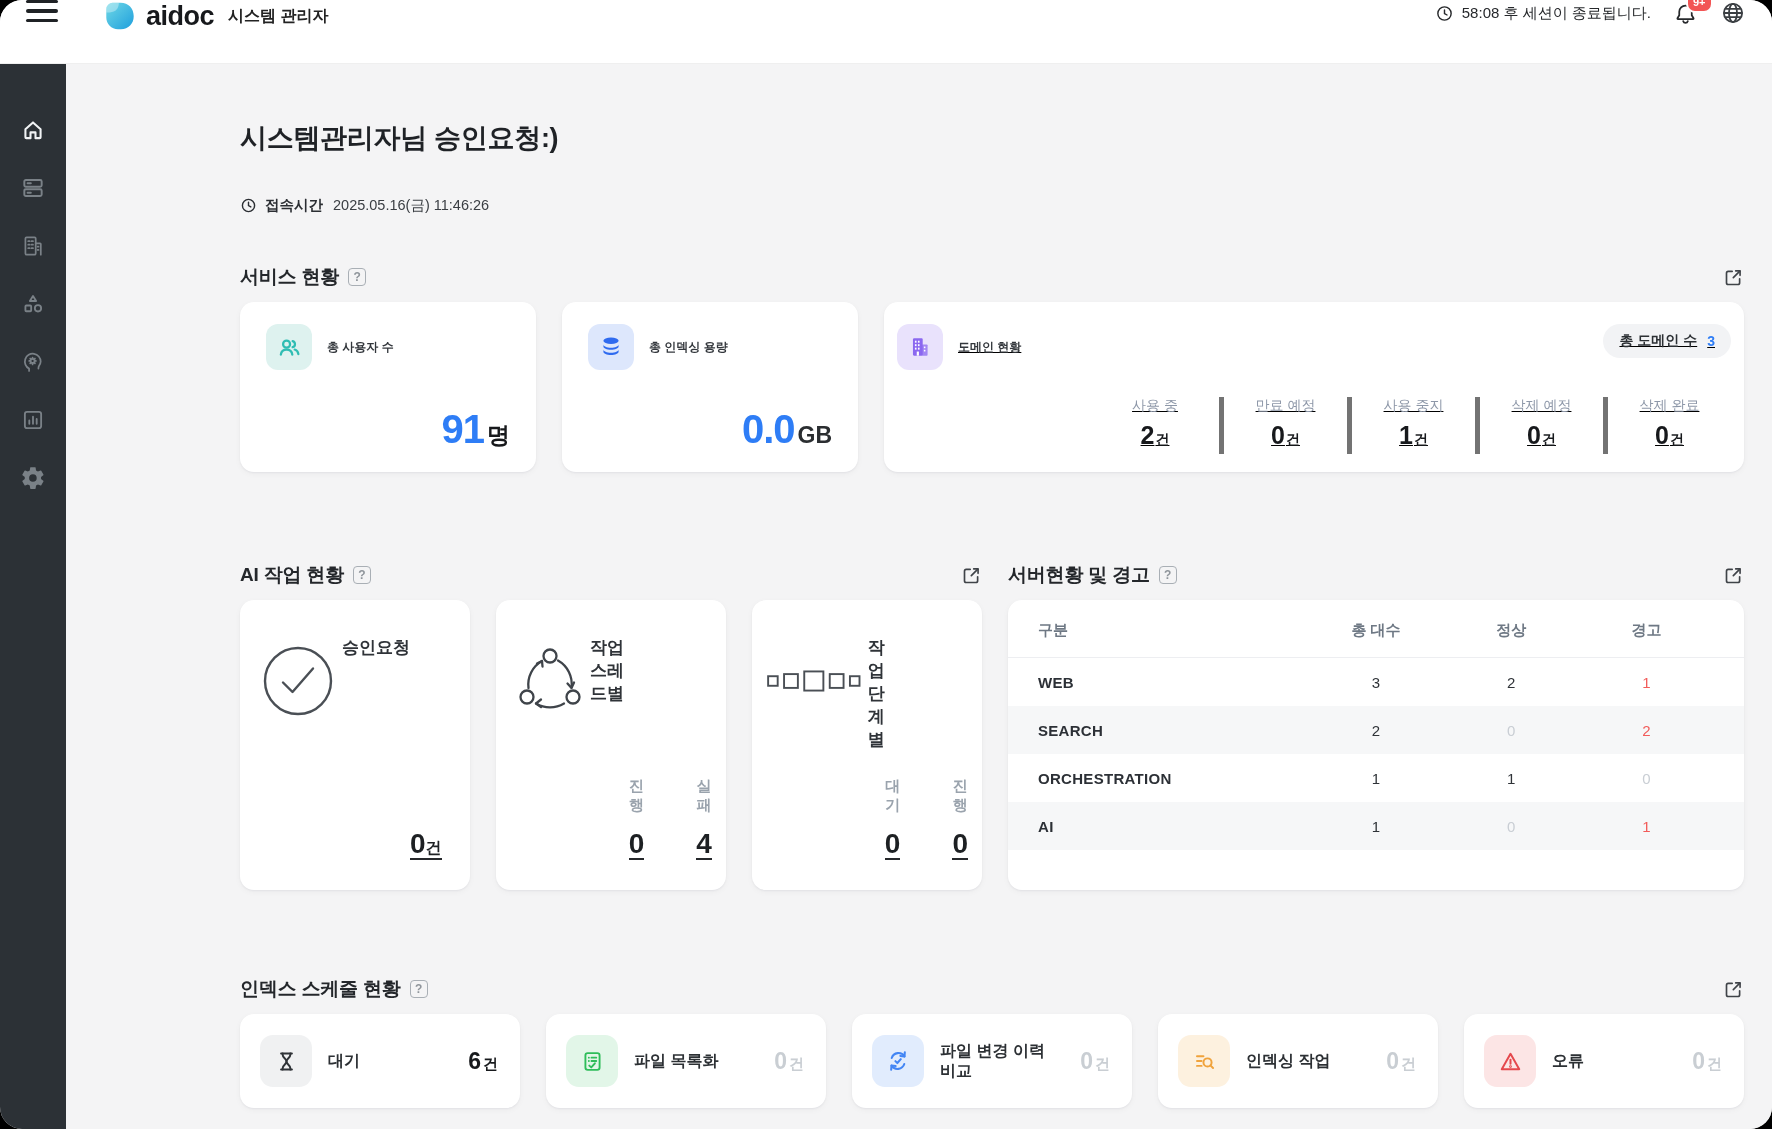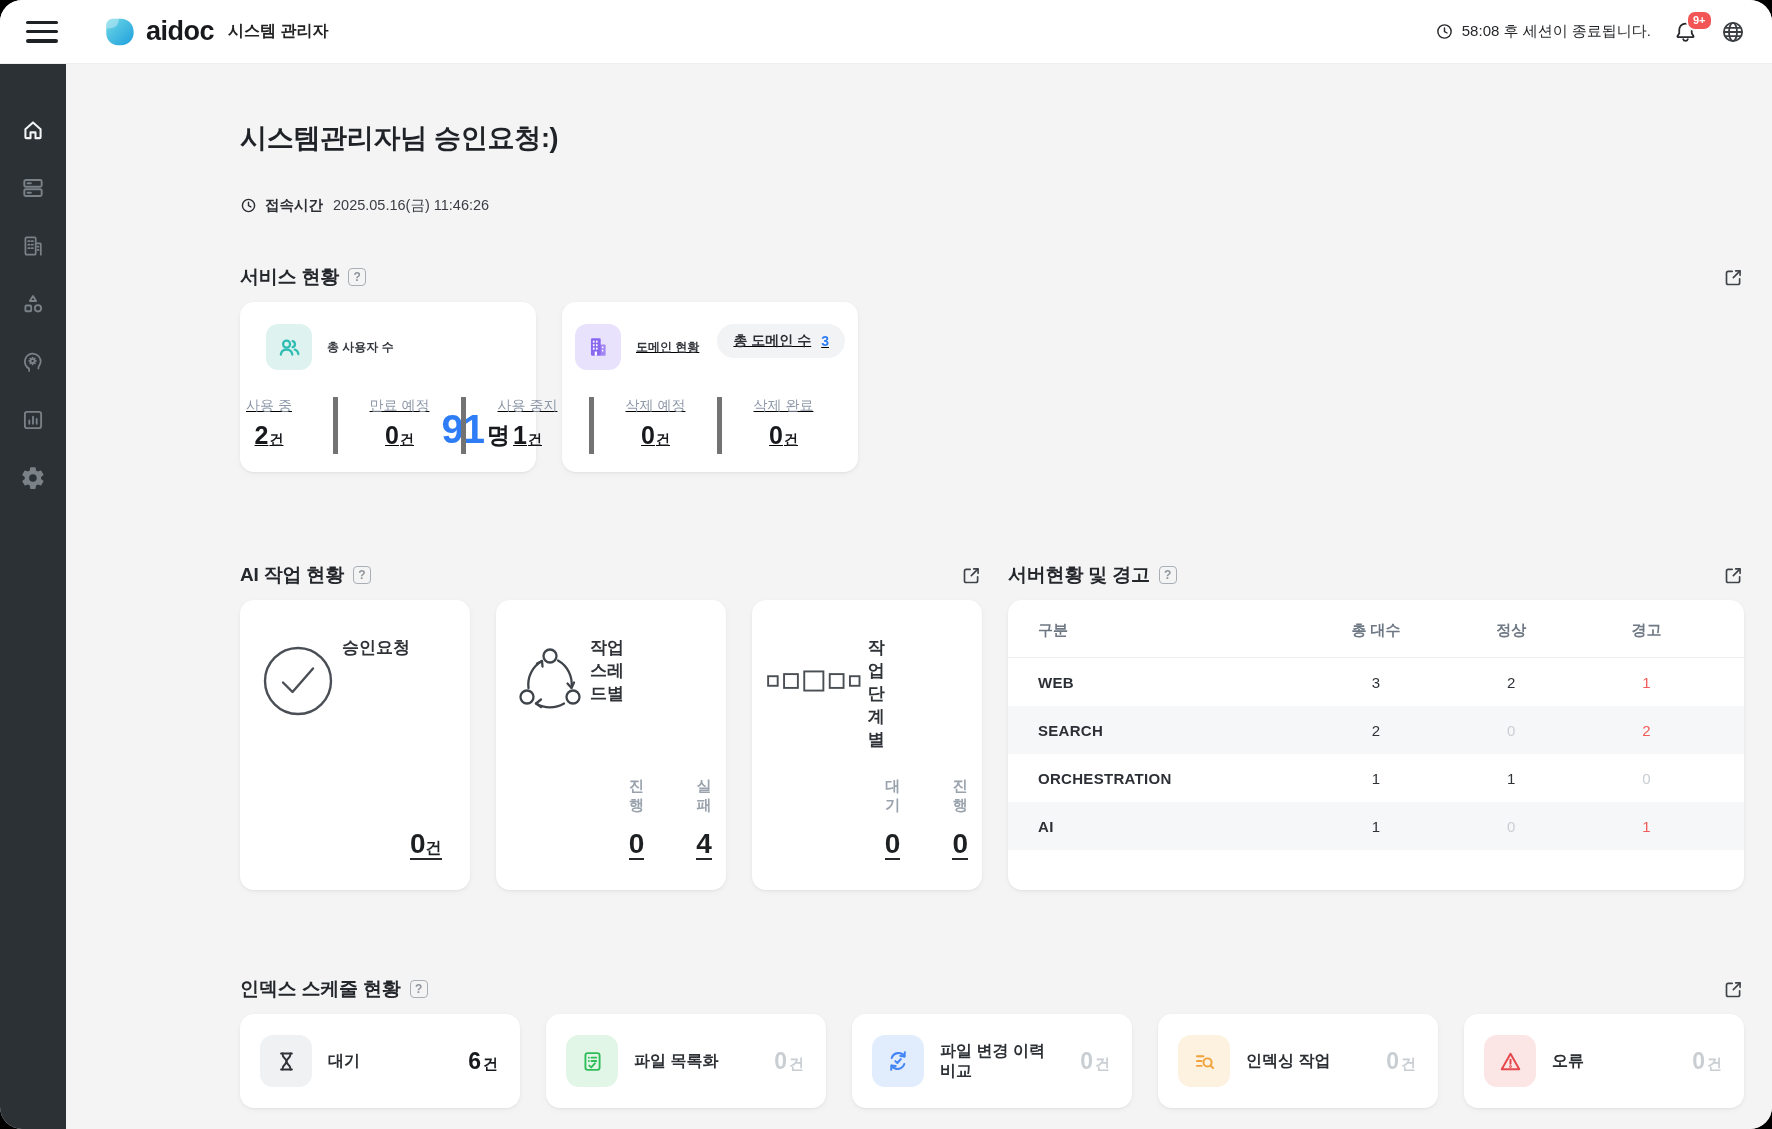--- a/index.html
+++ b/index.html
@@ -1,20 +1,20 @@
 <!DOCTYPE html>
 <html><head>
 <meta charset="utf-8">
 <style>
   * { margin:0; padding:0; box-sizing:border-box; }
   html,body { background:#000; font-family:"Liberation Sans","DejaVu Sans",sans-serif; }
   .window { position:relative; width:1772px; height:1129px; border-radius:22px; overflow:hidden; background:#f4f4f5; }
 
   
-  .topbar { position:absolute; top:0; left:0; right:0; height:64px; background:#fff; display:flex; align-items:center; padding:0 26px; z-index:5; border-bottom:1px solid #efefef; }
+  .topbar { position:absolute; top:0; left:0; right:0; height:64px; background:#fff; display:flex; align-items:flex-start; padding:0 26px; z-index:5; border-bottom:1px solid #efefef; }
   .hamburger { width:32px; height:22px; display:flex; flex-direction:column; justify-content:space-between; cursor:pointer; background:none; border:none; }
   .hamburger span { display:block; height:3.2px; background:#1f2225; border-radius:2px; }
   .brand { display:flex; align-items:center; gap:10px; margin-left:46px; }
   .brand-name { font-size:27px; font-weight:800; letter-spacing:-0.5px; color:#17191c; }
   .app-title { font-size:16px; font-weight:700; color:#222; margin-left:4px; }
   .top-right { margin-left:auto; display:flex; align-items:center; gap:22px; }
   .session { display:flex; align-items:center; gap:8px; font-size:15px; color:#26282b; }
   .bell-wrap { position:relative; background:none; border:none; cursor:pointer; }
   .bell-badge { position:absolute; top:-9px; left:13px; background:#f25555; color:#fff; font-size:11px; font-weight:800; line-height:1; padding:3px 5px; border-radius:9px; border:2px solid #fff; }
   .icon-btn { background:none; border:none; cursor:pointer; display:flex; align-items:center; }
@@ -262,20 +262,36 @@
               </svg>
           </span>
           <span class="card-label">총 사용자 수</span>
         </div>
         <div class="card-value">
           <span class="big-num">91</span>
           <span class="big-unit">명</span>
         </div>
       </div>
 
+      <div class="card stat-card">
+        <div class="card-head">
+          <span class="icon-tile tile-blue">
+            <svg width="26" height="26" viewBox="0 0 24 24" fill="currentColor">
+                <ellipse cx="12" cy="6.2" rx="7" ry="3"></ellipse>
+                <path d="M5 9.6c0 1.66 3.13 3 7 3s7-1.34 7-3v1.9c0 1.66-3.13 3-7 3s-7-1.34-7-3z"></path>
+                <path d="M5 14.4c0 1.66 3.13 3 7 3s7-1.34 7-3v1.9c0 1.66-3.13 3-7 3s-7-1.34-7-3z"></path>
+              </svg>
+          </span>
+          <span class="card-label">총 인덱싱 용량</span>
+        </div>
+        <div class="card-value">
+          <span class="big-num">0.0</span>
+          <span class="big-unit en">GB</span>
+        </div>
+      </div>
 
       <div class="card domain-card">
         <div class="domain-top">
           <div class="card-head">
             <span class="icon-tile tile-purple">
               <svg width="26" height="26" viewBox="0 0 24 24">
                   <g fill="currentColor">
                     <rect x="5.5" y="4" width="9" height="16" rx="1"></rect>
                     <rect x="13.6" y="9.6" width="5.4" height="10.4" rx="0.8" opacity="0.75"></rect>
                   </g>

